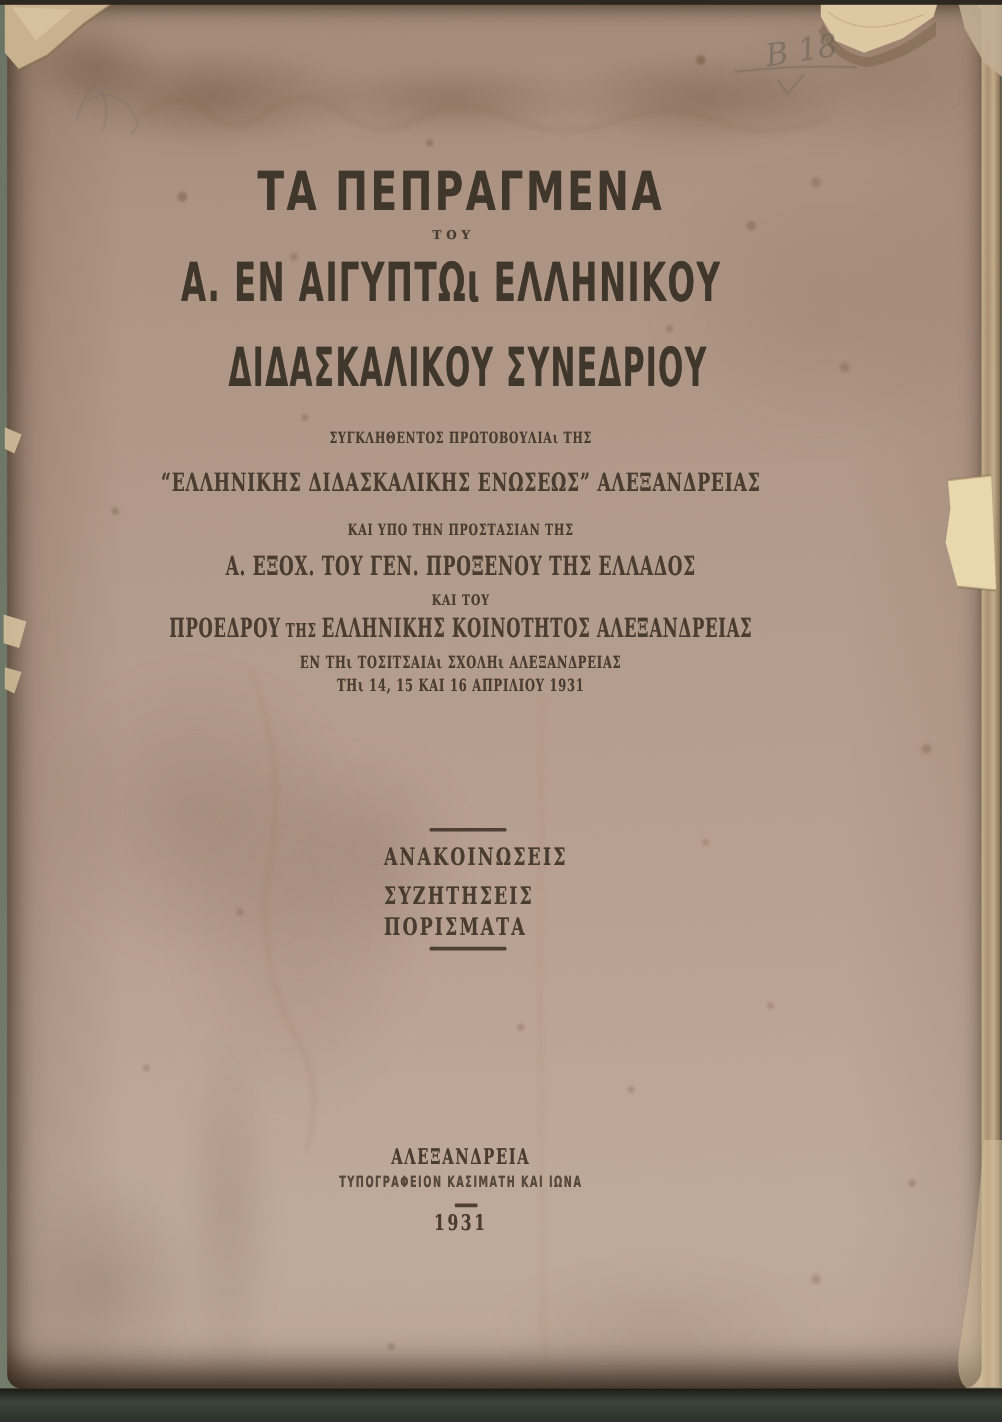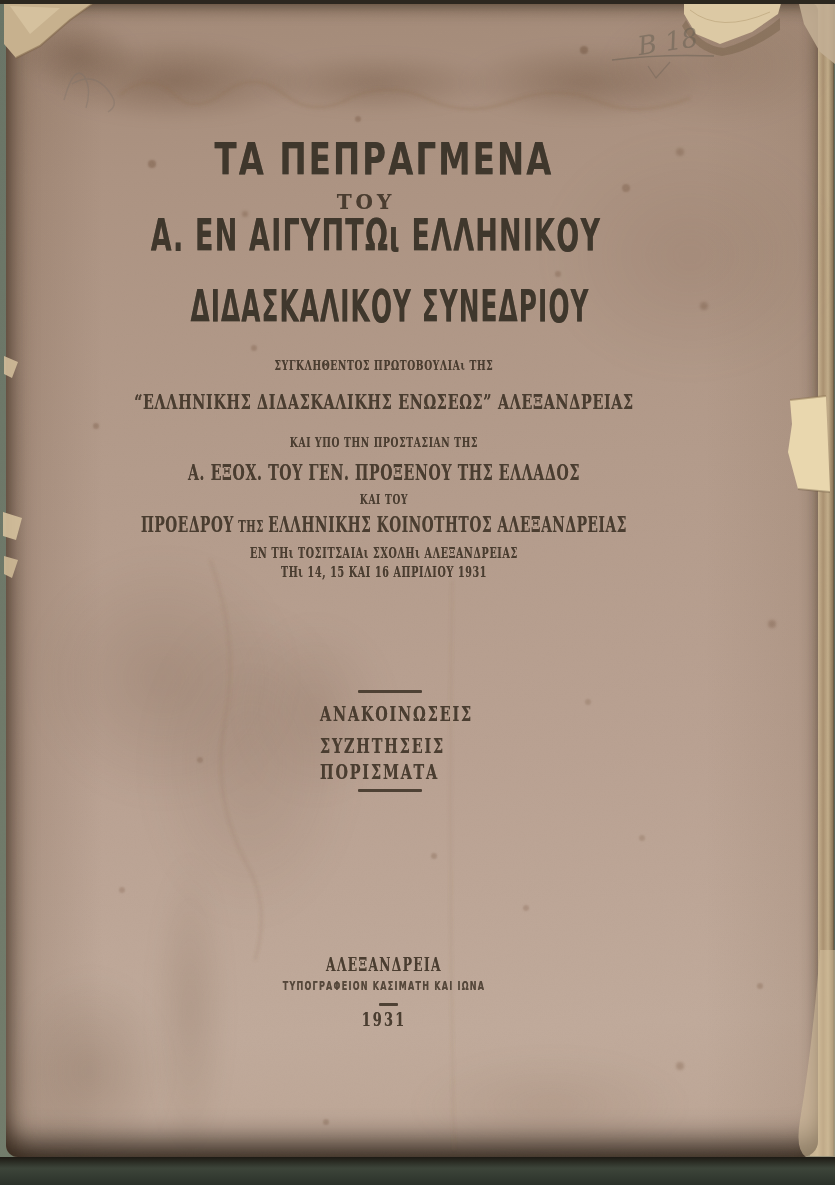--- a/index.html
+++ b/index.html
@@ -126,21 +126,21 @@
 
     <path d="M64,100 Q74,64 84,76 Q92,88 86,108 M72,84 Q96,70 112,96 Q118,106 108,112" stroke="#7b7268" stroke-width="1.4" fill="none" opacity=".38"></path>
   </svg>
 
   <div class="scan-top"></div>
   <div class="scan-bottom"></div>
 
   <div class="content">
 
     <div class="ln ctr sansT" style="top:137px;font-size:45px;letter-spacing:3px;--sx:.72;">ΤΑ ΠΕΠΡΑΓΜΕΝΑ</div>
-    <div class="ln ctr serifT" style="top:192px;font-size:20px;letter-spacing:4px;left:366px;">ΤΟΥ</div>
+    <div class="ln ctr serifT" style="top:192px;font-size:10px;letter-spacing:4px;left:378px;">ΤΟΥ</div>
     <div class="ln ctr sansT" style="top:213px;font-size:45px;letter-spacing:2px;--sx:.60;left:376px;">Α. ΕΝ ΑΙΓΥΠΤΩι ΕΛΛΗΝΙΚΟΥ</div>
     <div class="ln ctr sansT" style="top:284px;font-size:45px;letter-spacing:2px;--sx:.55;left:390px;">ΔΙΔΑΣΚΑΛΙΚΟΥ ΣΥΝΕΔΡΙΟΥ</div>
 
     <div class="ln ctr serifT" style="top:359px;font-size:13px;letter-spacing:1px;--sx:.70;">ΣΥΓΚΛΗΘΕΝΤΟΣ ΠΡΩΤΟΒΟΥΛΙΑι ΤΗΣ</div>
     <div class="ln ctr serifT" style="top:391px;font-size:21px;letter-spacing:1px;--sx:.68;">“ΕΛΛΗΝΙΚΗΣ ΔΙΔΑΣΚΑΛΙΚΗΣ ΕΝΩΣΕΩΣ” ΑΛΕΞΑΝΔΡΕΙΑΣ</div>
     <div class="ln ctr serifT" style="top:436px;font-size:13px;letter-spacing:1px;--sx:.70;">ΚΑΙ ΥΠΟ ΤΗΝ ΠΡΟΣΤΑΣΙΑΝ ΤΗΣ</div>
     <div class="ln ctr serifT" style="top:461px;font-size:22px;letter-spacing:1px;--sx:.64;">Α. ΕΞΟΧ. ΤΟΥ ΓΕΝ. ΠΡΟΞΕΝΟΥ ΤΗΣ ΕΛΛΑΔΟΣ</div>
     <div class="ln ctr serifT" style="top:494px;font-size:12px;letter-spacing:1px;--sx:.75;">ΚΑΙ ΤΟΥ</div>
     <div class="ln ctr serifT" style="top:513px;font-size:22px;letter-spacing:1px;--sx:.62;">
       <span>ΠΡΟΕΔΡΟΥ</span><span class="ths-small">ΤΗΣ</span><span>ΕΛΛΗΝΙΚΗΣ ΚΟΙΝΟΤΗΤΟΣ ΑΛΕΞΑΝΔΡΕΙΑΣ</span>

